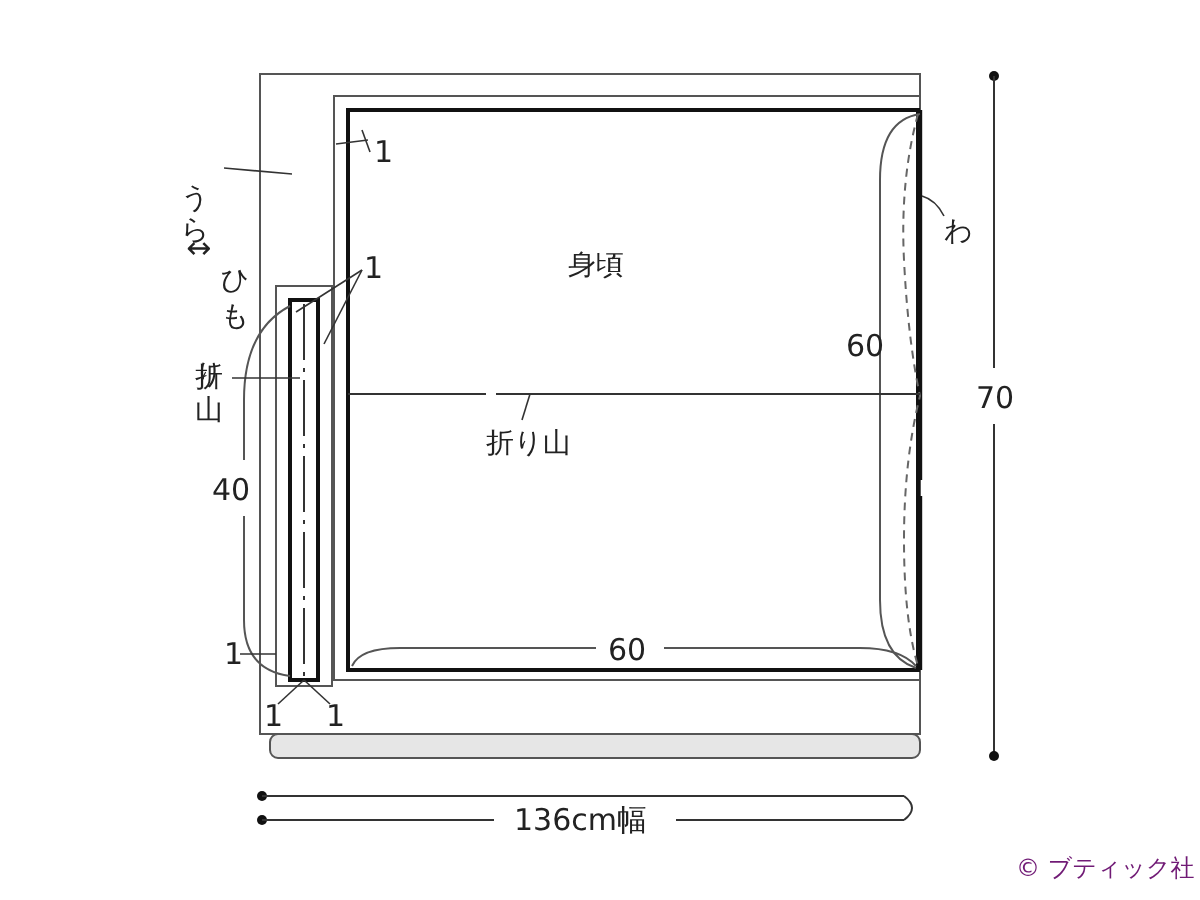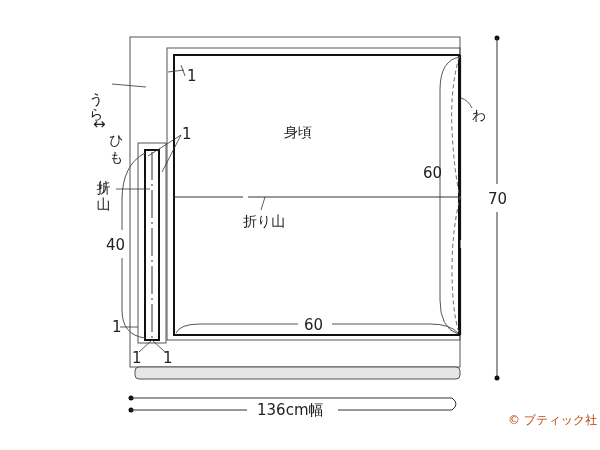--- a/index.html
+++ b/index.html
@@ -1,21 +1,21 @@
 <!DOCTYPE html>
 <html><head>
   <meta charset="utf-8">
   <style>
     html, body { margin: 0; padding: 0; background: #ffffff; }
     body { width: 600px; height: 450px; overflow: hidden; position: relative; font-family: "DejaVu Sans", sans-serif; }
     svg { position: absolute; left: 0; top: 0; }
     .lbl { font-family: "DejaVu Sans", sans-serif; fill: #222; }
     .num { font-size: 15px; }
     .jp { font-size: 14px; }
-    .credit { position: absolute; left: 508px; top: 412px; font-size: 12px; color: #c2410c; font-family: "DejaVu Sans", sans-serif; white-space: nowrap; }
+    .credit { position: absolute; left: 508px; top: 426px; font-size: 12px; color: #701a75; font-family: "DejaVu Sans", sans-serif; white-space: nowrap; }
   </style>
 </head>
 <body>
 
 <svg width="600" height="450" viewBox="0 0 600 450">
 
   <rect x="130" y="37" width="330" height="330" fill="#fff" stroke="#555" stroke-width="1"></rect>
 
   <rect x="135" y="367" width="325" height="12" rx="4" fill="#e6e6e6" stroke="#555" stroke-width="1"></rect>
 

